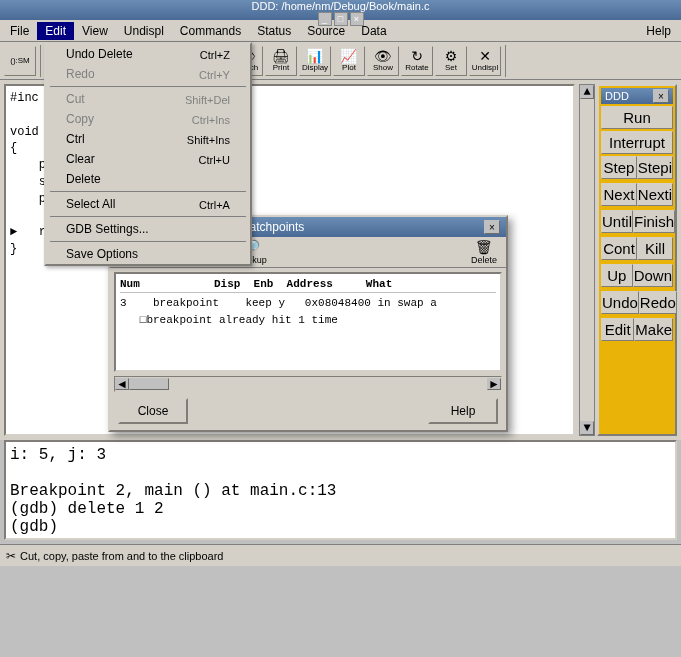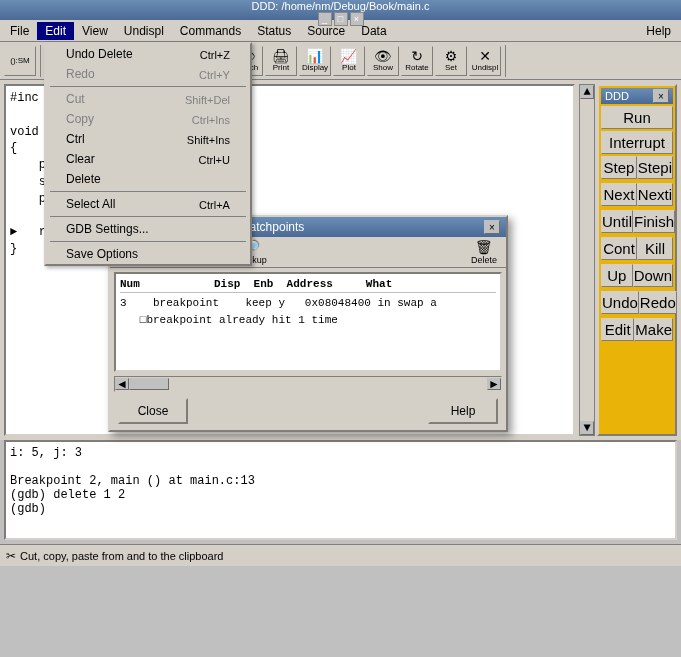--- a/index.html
+++ b/index.html
@@ -171,21 +171,21 @@
     }
 
     
     #console-area {
       background: white;
       border: 2px inset #d4d0c8;
       margin: 0 4px 4px 4px;
       padding: 4px;
       height: 100px;
       font-family: 'courier new', monospace;
-      font-size: 12px;
+      font-size: 16px;
       overflow-y: auto;
     }
 
     
     #status-bar {
       background: #d4d0c8;
       border-top: 1px solid #808080;
       height: 22px;
       display: flex;
       align-items: center;

